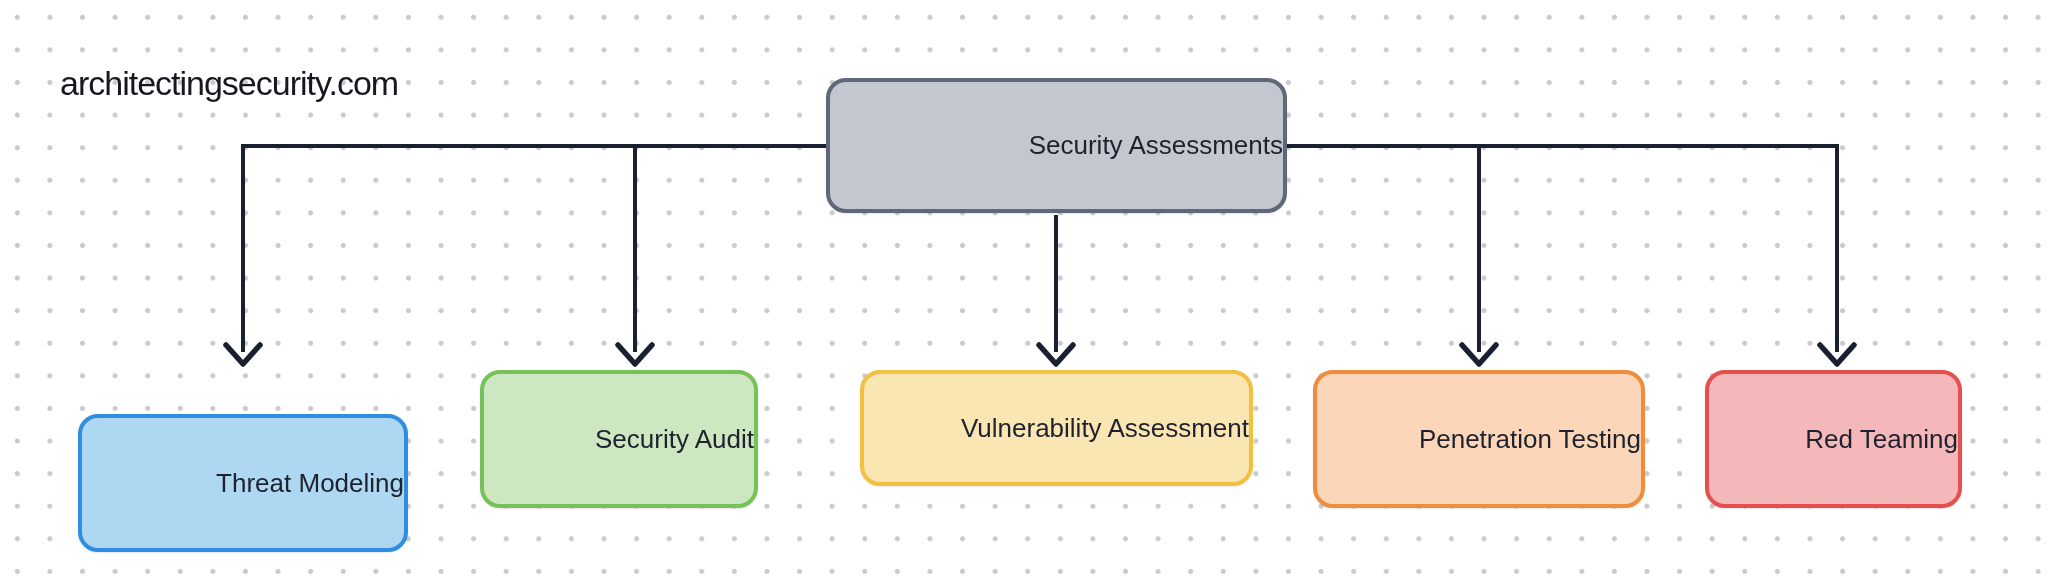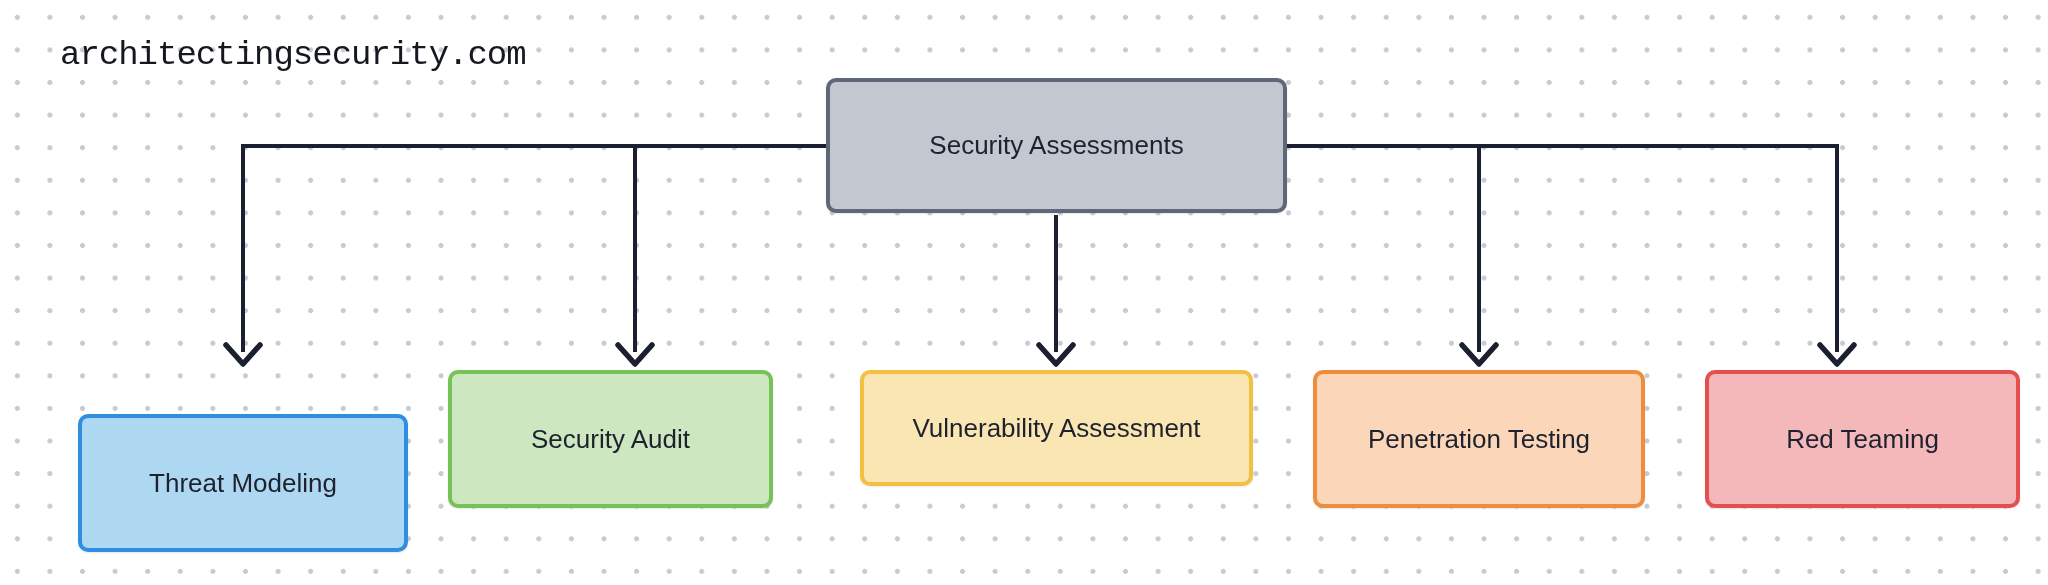--- a/index.html
+++ b/index.html
@@ -14,60 +14,60 @@
     overflow: hidden;
     background-color: #ffffff;
     background-image: radial-gradient(circle, #c9cbd0 2.2px, rgba(201,203,208,0) 2.8px);
     background-size: 32.6px 32.6px;
     background-position: 1px 1px;
     font-family: "Liberation Sans", sans-serif;
   }
   .watermark {
     position: absolute;
     left: 60px;
-    top: 36px;
-    font-family: Liberation Mono, monospace;
+    top: 64px;
+    font-family: Liberation Sans, sans-serif;
     font-size: 34px;
     font-weight: 500;
     letter-spacing: -1px;
     color: #15181f;
     white-space: nowrap;
     text-align: right;
   }
   .connectors {
     position: absolute;
     left: 0;
     top: 0;
     width: 2048px;
     height: 585px;
     pointer-events: none;
   }
   .node {
     position: absolute;
     box-sizing: border-box;
     border: 4px solid #888;
-    border-radius: 10px;
+    border-radius: 20px;
     display: flex;
     align-items: center;
-    justify-content: center;
+    justify-content: flex-end;
     box-shadow: 0 1px 2px rgba(20,24,40,0.10);
   }
   .node-label {
     font-size: 26px;
     font-weight: 500;
     color: #1d222e;
     white-space: nowrap;
     text-align: center;
   }
   .node-root   { left:  826px; top:  78px; width: 461px; height: 135px; }
   .node-child0 { left:   78px; top: 370px; width: 330px; height: 138px; }
-  .node-child1 { left:  448px; top: 370px; width: 325px; height: 138px; }
+  .node-child1 { left:  480px; top: 370px; width: 278px; height: 138px; }
   .node-child2 { left:  860px; top: 370px; width: 393px; height: 116px; }
   .node-child3 { left: 1313px; top: 370px; width: 332px; height: 138px; }
-  .node-child4 { left: 1705px; top: 370px; width: 315px; height: 138px; }
+  .node-child4 { left: 1705px; top: 370px; width: 257px; height: 138px; }
 </style>
 </head>
 <body>
 
 <div class="canvas">
 
   <div class="watermark">architectingsecurity.com</div>
 
   <svg class="connectors" viewBox="0 0 2048 585" xmlns="http://www.w3.org/2000/svg">
     <g fill="none" stroke-width="4" stroke="#1a2030">

